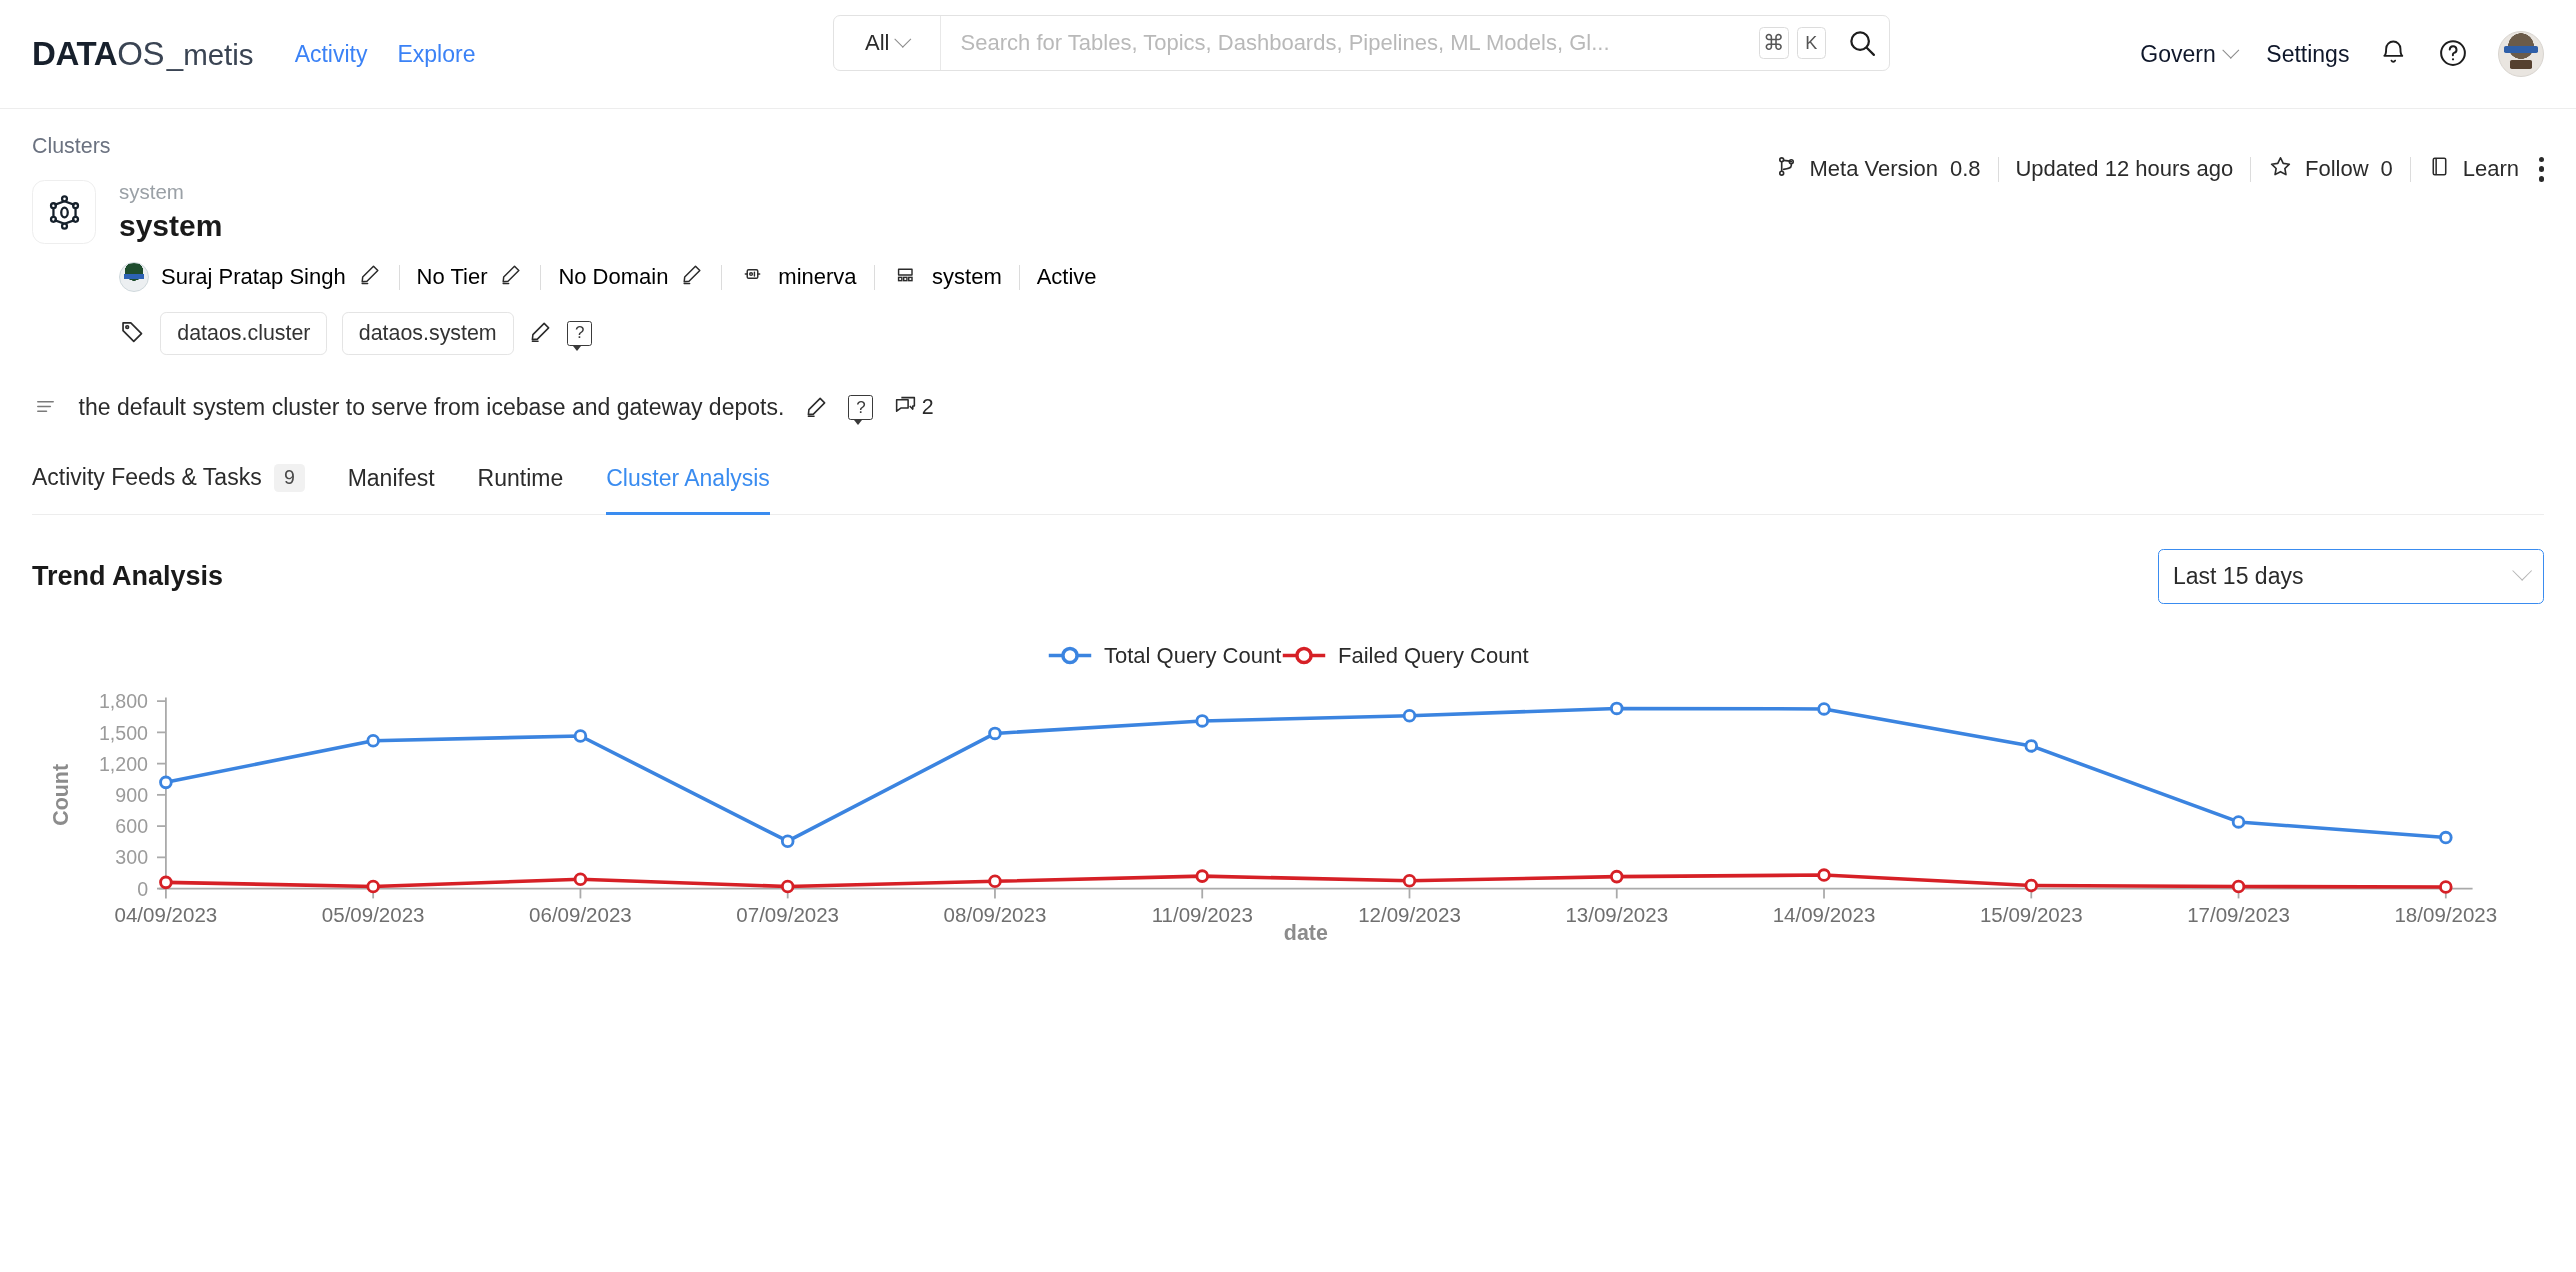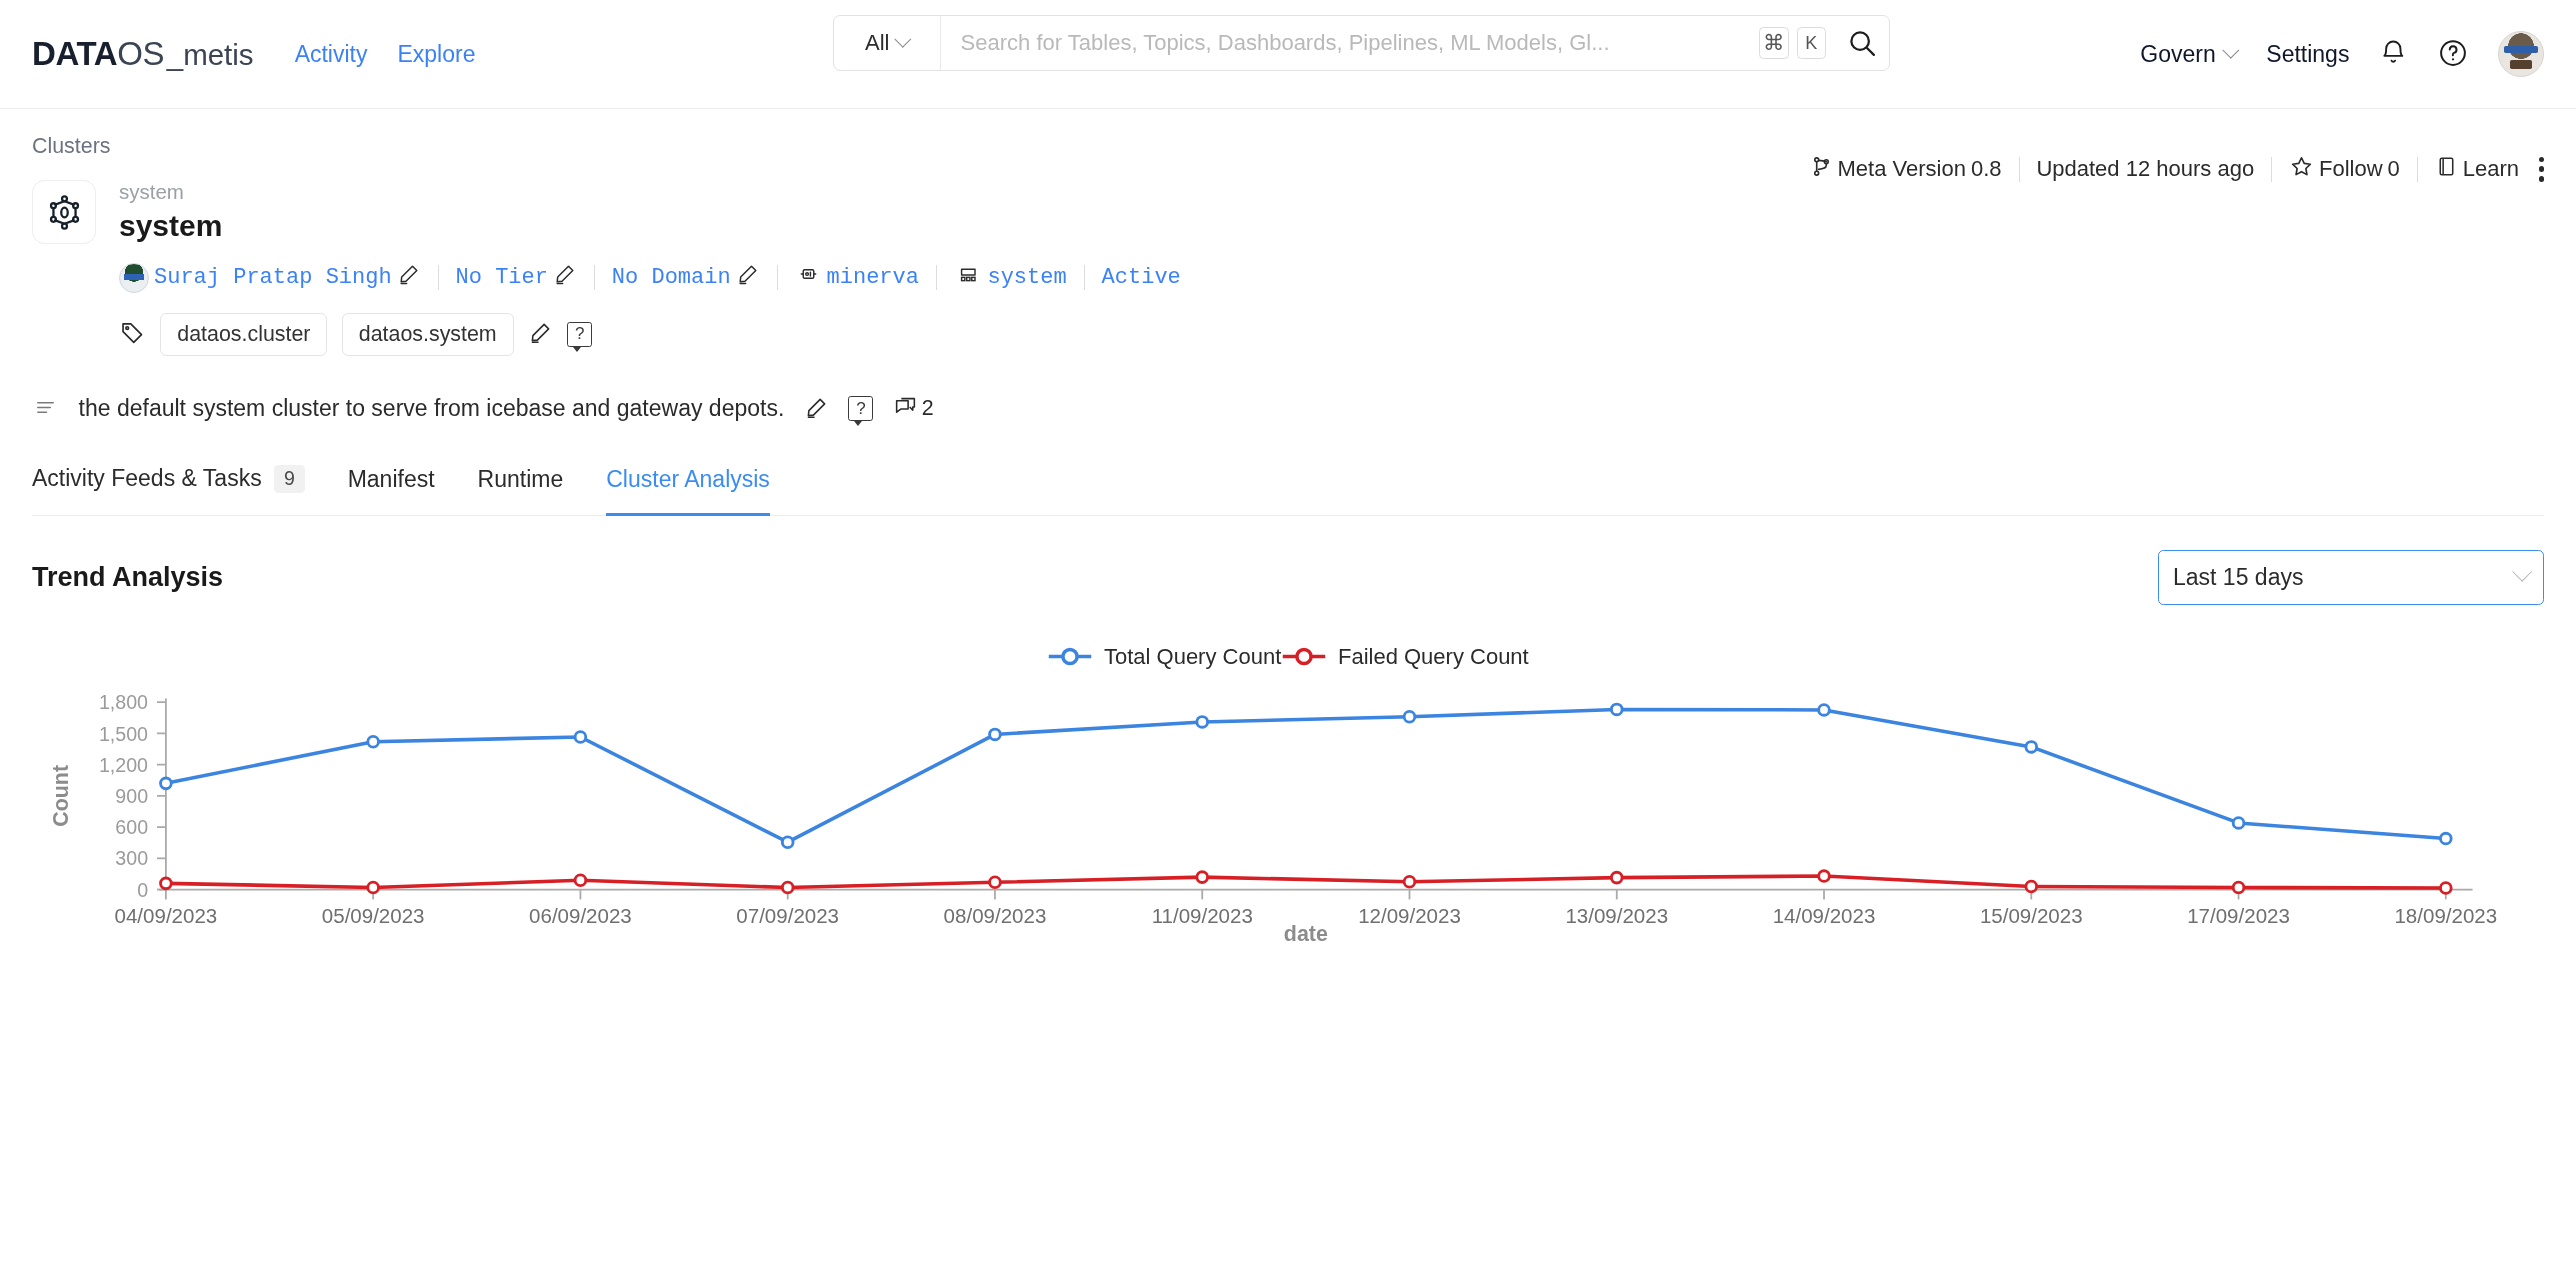--- a/index.html
+++ b/index.html
@@ -86,23 +86,23 @@
     width: 64px; height: 64px; border-radius: 12.5px;
     border: 0.9px solid #eeeeee; background: #fff;
     display: flex; align-items: center; justify-content: center; flex: none;
   }
   .entity-meta { margin-left: 23px; }
   .entity-sub { font-size: 20.5px; color: #9aa0a6; line-height: 1.2; }
   .entity-title { font-size: 30px; font-weight: 700; color: #1a1a1a; margin-top: 3.6px; }
 
   .chips-row {
     display: flex; align-items: center; gap: 0; margin-top: 19.6px;
-    font-size: 22px; color: #3b82f6; flex-wrap: wrap; font-family: Liberation Mono, monospace;
-  }
-  .chip-item { display: flex; align-items: center; gap: 5px; text-align: right; }
+    font-size: 22px; color: #000000; flex-wrap: wrap;
+  }
+  .chip-item { display: flex; align-items: center; gap: 12px; text-align: right; }
   .vsep { width: 0.9px; height: 25px; background: #dcdcdc; margin: 0 17px; }
   .owner-avatar {
     width: 30px; height: 30px; border-radius: 50%; flex: none;
     background: radial-gradient(circle at 50% 30%, #1f4d2e 0 38%, #eceff1 39% 100%);
     border: 0.9px solid #cfd8dc; position: relative; overflow: hidden;
   }
   .owner-avatar::before {
     content:""; position:absolute; left:3.6px; right:3.6px; top:10.7px; height:5.4px; background:#2d62b5;
   }
   .pencil { cursor: pointer; flex: none; }

